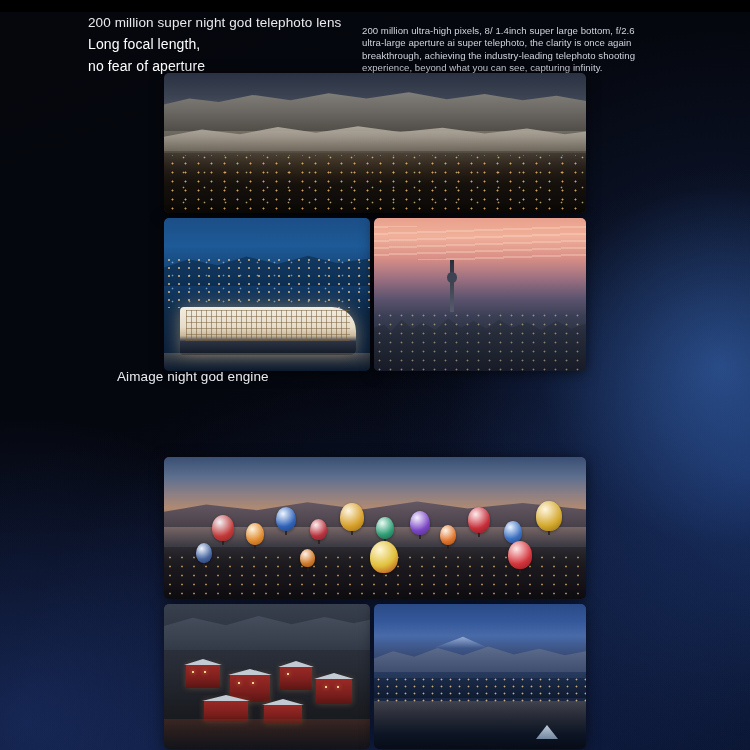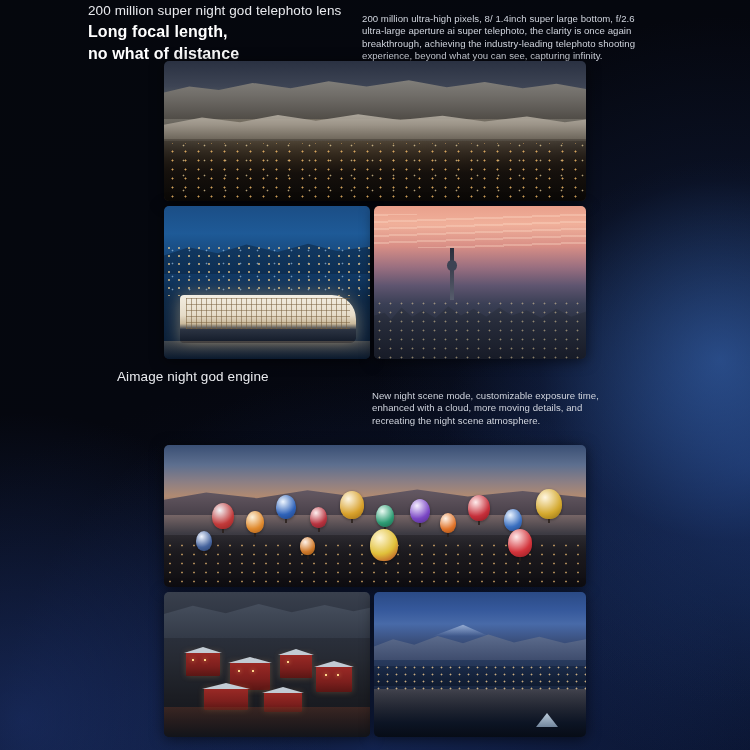--- a/index.html
+++ b/index.html
@@ -17,48 +17,49 @@
   .page {
     position: absolute;
     inset: 0;
     background:
       radial-gradient(circle at 96% 48%, rgba(60,110,190,0.55) 0%, rgba(25,45,95,0.25) 22%, rgba(0,0,0,0) 42%),
       radial-gradient(circle at 100% 62%, rgba(40,80,160,0.5) 0%, rgba(0,0,0,0) 35%),
       radial-gradient(circle at 3% 96%, rgba(40,70,150,0.45) 0%, rgba(0,0,0,0) 30%),
       radial-gradient(circle at 50% 100%, rgba(30,55,120,0.5) 0%, rgba(0,0,0,0) 45%),
       linear-gradient(160deg, #05070d 0%, #05070f 45%, #070c1c 70%, #0a1430 100%);
     overflow: hidden;
+    margin-top: 12px;
   }
 
   
   .sec1-head {
     position: absolute;
     left: 88px;
     top: 2px;
     width: 270px;
   }
   .sec2-head {
     position: absolute;
     left: 117px;
-    top: 368px;
+    top: 356px;
     width: 250px;
   }
   .kicker {
     color: #e9eaee;
     font-size: 13.5px;
     line-height: 17px;
     letter-spacing: 0.1px;
     margin: 0 0 2px 0;
     font-weight: 400;
   }
   .headline {
     color: #ffffff;
-    font-size: 16px;
+    font-size: 14px;
     line-height: 22px;
-    font-weight: 700;
+    font-weight: 400;
     margin: 0;
     letter-spacing: 0.1px;
   }
   .headline .l2 { display: block; }
 
   .sec1-body {
     position: absolute;
     left: 362px;
     top: 3px;
     width: 294px;
@@ -284,21 +285,21 @@
 </style>
 </head>
 <body>
 
 <div class="page">
 
   <div class="sec1-head">
     <p class="kicker">200 million super night god telephoto lens</p>
     <h2 class="headline">
       <span>Long focal length,</span>
-      <span class="l2">no what of distance</span>
+      <span class="l2">no fear of aperture</span>
     </h2>
   </div>
 
   <p class="sec1-body">200 million ultra-high pixels, 8/ 1.4inch super large bottom, f/2.6 ultra-large aperture ai super telephoto, the clarity is once again breakthrough, achieving the industry-leading telephoto shooting experience, beyond what you can see, capturing infinity.</p>
 
   <div class="shot shot-canyon">
     <div class="canyon-ridge"></div>
     <div class="canyon-ridge2"></div>
     <div class="canyon-dark"></div>
     <div class="citylights"></div>
@@ -317,21 +318,20 @@
     <div class="sky-cloud"></div>
     <div class="sky-city"></div>
     <div class="sky-tower"></div>
     <div class="sky-citylights"></div>
   </div>
 
   <div class="sec2-head">
     <p class="kicker">Aimage night god engine</p>
   </div>
 
-  <p class="sec2-body">New night scene mode, customizable exposure time, enhanced with a cloud, more moving details, and recreating the night scene atmosphere.</p>
 
   <div class="shot shot-balloons">
     <div class="balloon-hills"></div>
     <div class="balloon-ground"></div>
     <div class="balloon-ground-lights"></div>
 
     <div class="b" style="left:48px;top:58px;width:22px;height:26px;background:radial-gradient(circle at 35% 28%, #f2f4f7, #c23a3a 60%, #8e2020);"></div>
     <div class="b" style="left:82px;top:66px;width:18px;height:22px;background:radial-gradient(circle at 35% 28%, #fdf2dc, #e08a2e 60%, #a85c16);"></div>
     <div class="b" style="left:112px;top:50px;width:20px;height:24px;background:radial-gradient(circle at 35% 28%, #eef6ff, #2f62b8 60%, #1c3f7e);"></div>
     <div class="b" style="left:146px;top:62px;width:17px;height:21px;background:radial-gradient(circle at 35% 28%, #fff0f0, #b8333f 60%, #7d1d27);"></div>

